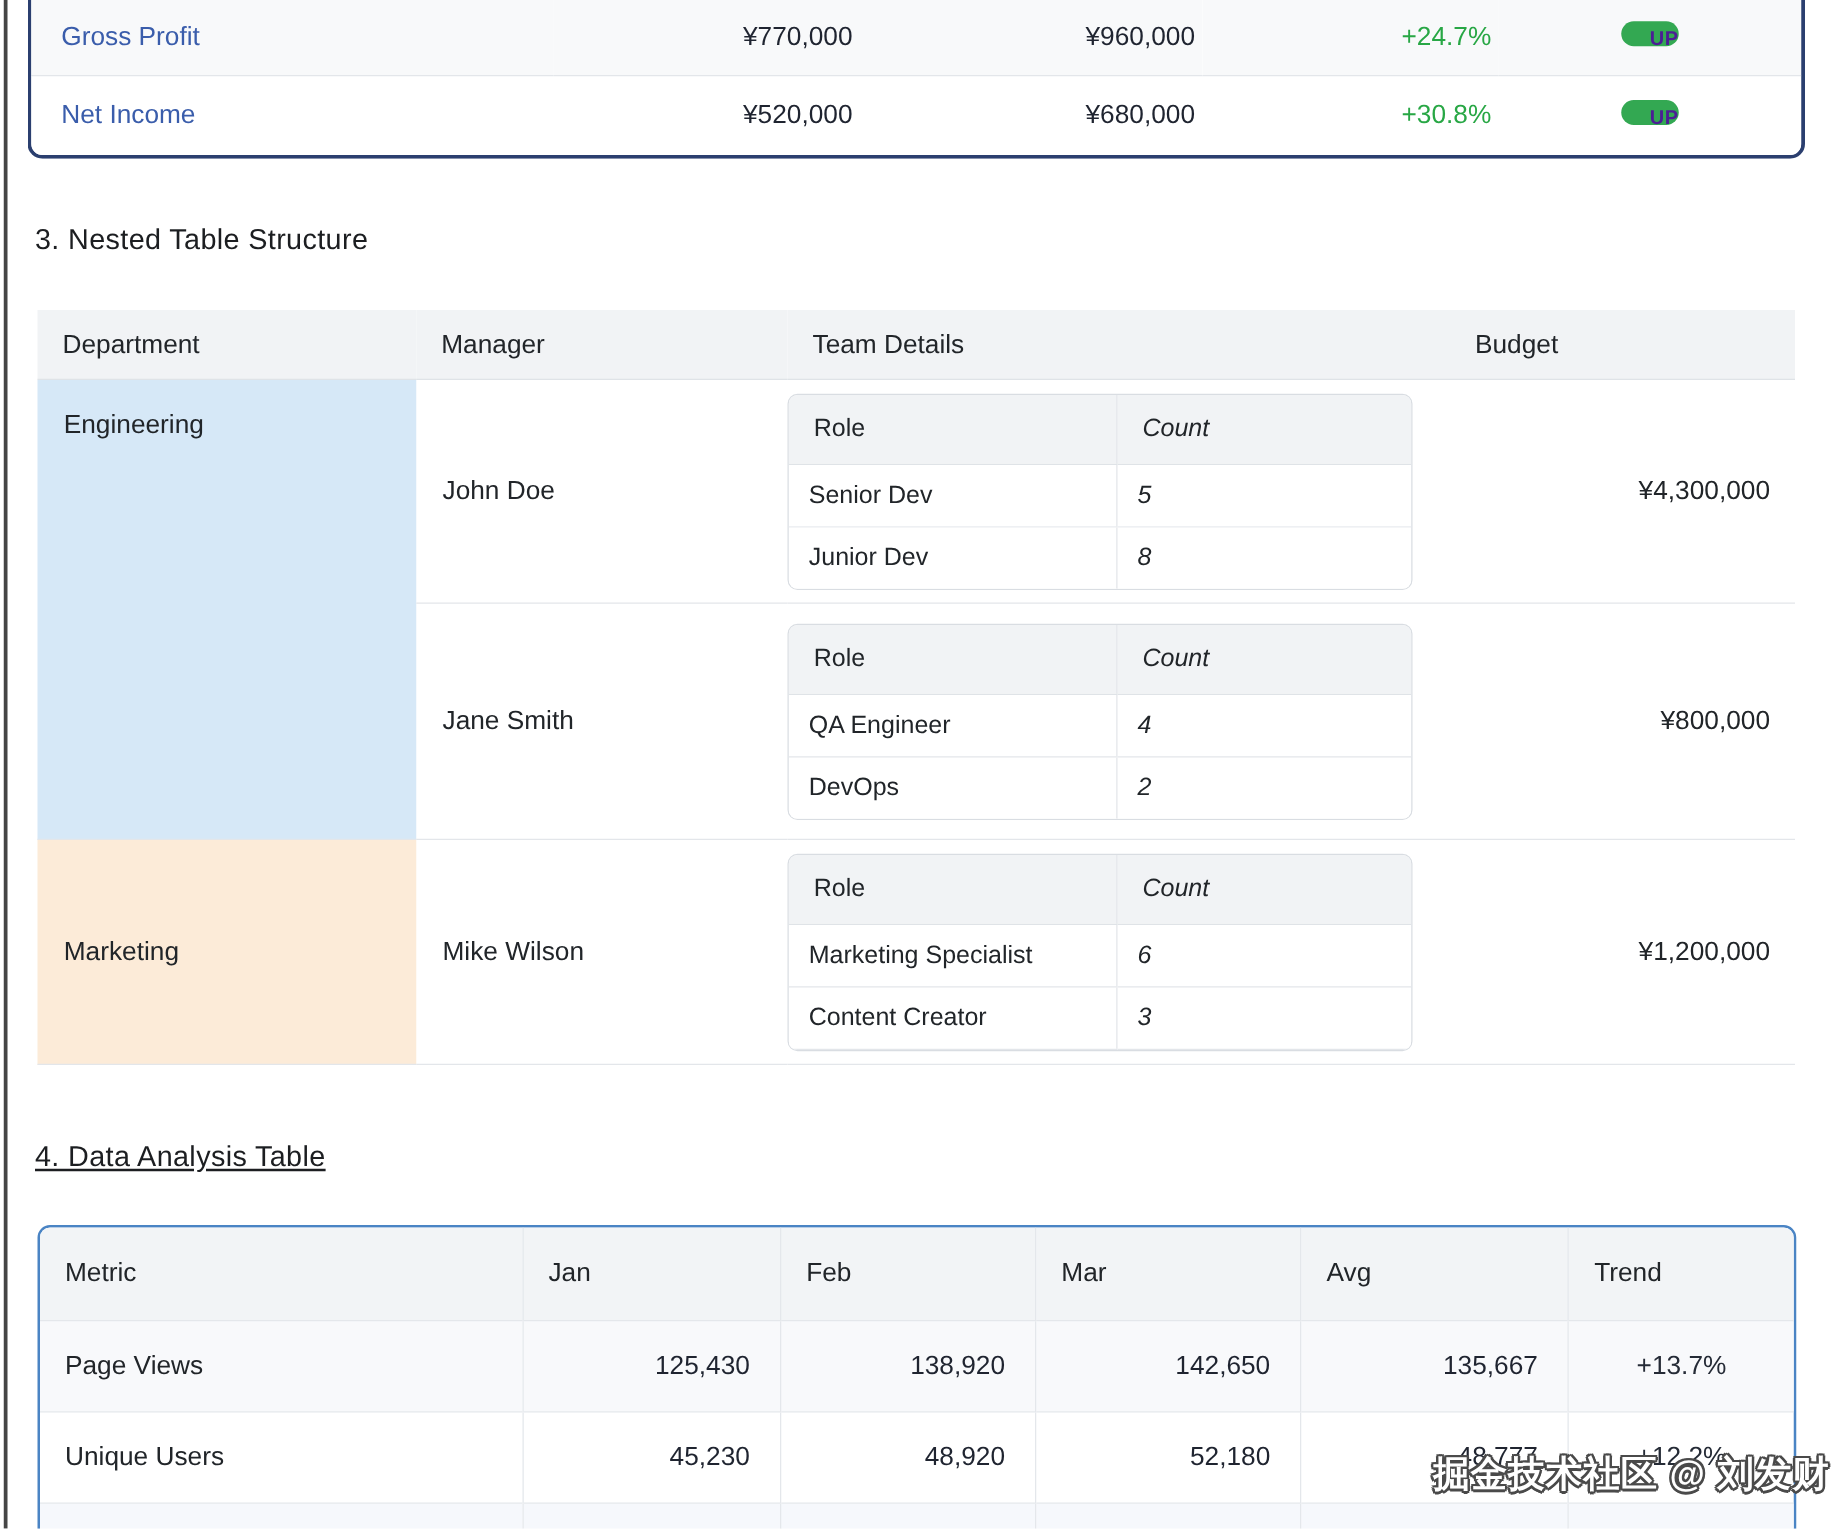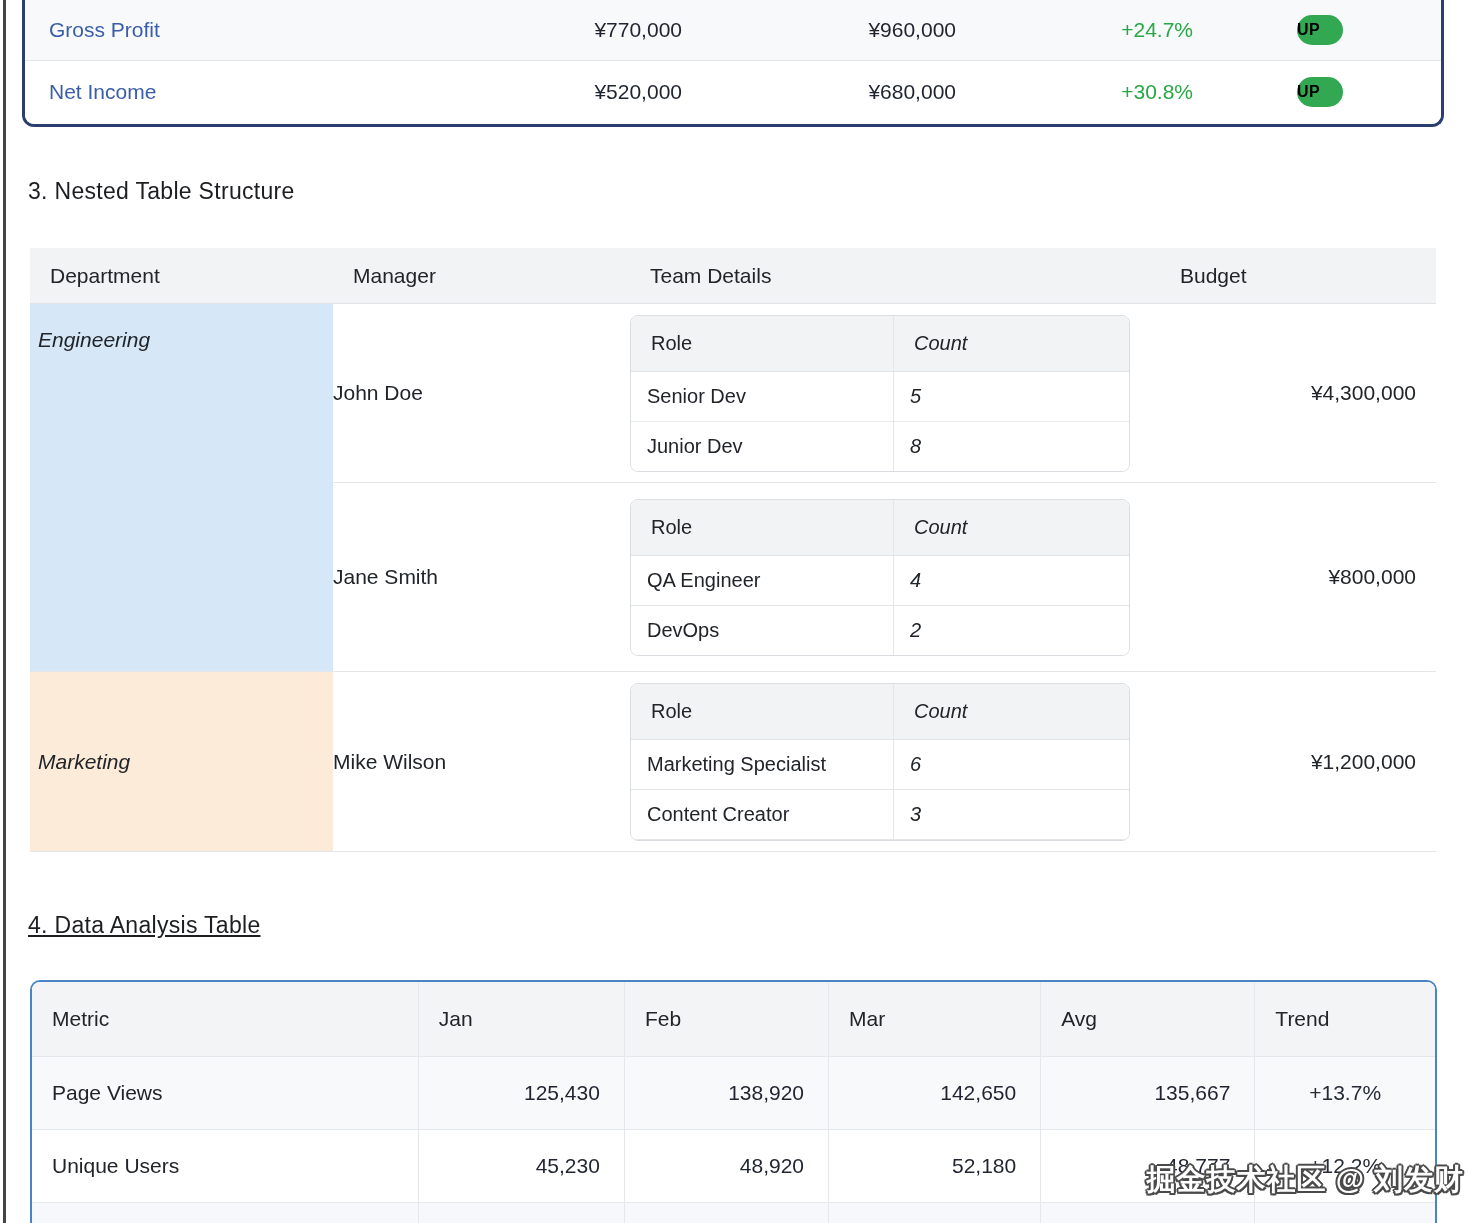--- a/index.html
+++ b/index.html
@@ -19,47 +19,47 @@
   .fin table { width:100%; border-collapse:collapse; table-layout:fixed; font-size:21px; }
   .fin td { vertical-align:middle; overflow:hidden; white-space:nowrap; }
   .fin tr.r0 { height:60px; background:#f8f9fa; }
   .fin tr.r1 { height:64px; background:#ffffff; }
   .fin tr.r1 td { border-top:1px solid #e3e6ea; }
   .fin .c-label  { padding-left:24px; color:var(--blue-label,#3a5dab); }
   .fin .c-num    { text-align:right; padding-right:6px; color:#1f2430; }
   .fin .c-change { text-align:right; padding-right:6px; color:var(--green,#28a745); }
   .fin .c-status { text-align:center; }
   .badge {
-    display:inline-block; min-width:46px; height:30px; line-height:30px;
-    border-radius:15px; background:var(--green-badge,#33a852); color:#000000;
-    font-size:16px; font-weight:bold; text-align:left; letter-spacing:0.5px;
+    display:inline-block; min-width:46px; height:20px; line-height:30px;
+    border-radius:15px; background:var(--green-badge,#33a852); color:#4c1d95;
+    font-size:16px; font-weight:bold; text-align:right; letter-spacing:0.5px;
   }
 
   
   .h3 { position:absolute; left:28px; margin:0; font-size:23px; font-weight:500; color:#1c1e21; letter-spacing:0.3px; }
   #h3-nested { top:178px; }
   #h3-data   { top:912px;text-decoration:underline; }
 
   
   .struct { position:absolute; left:30px; top:248px; width:1406px; }
   .struct table.outer { width:100%; border-collapse:collapse; table-layout:fixed; font-size:21px; }
   .struct thead th {
     height:55px; background:#f1f3f5; font-weight:400; text-align:left;
     padding:0 20px; border-bottom:1px solid #dfe3e7; color:#212529;
   }
   .struct td { vertical-align:middle; padding:0; }
   .row-john { height:179px; }
   .row-jane { height:189px; }
   .row-mkt  { height:180px; }
   .struct tr.row-jane td { border-top:1px solid #e3e6ea; }
   .struct tr.row-mkt  td { border-top:1px solid #e3e6ea; border-bottom:1px solid #e3e6ea; }
-  .struct .dept { padding-left:8px;font-style:italic; }
+  .struct .dept { padding-left:21px; }
   .struct .dept-eng { background:var(--eng,#d6e8f7); vertical-align:top; padding-top:24px; }
   .struct .dept-mkt { background:var(--mkt,#fcebd8); }
-  .struct .mgr { }
+  .struct .mgr { padding-left:21px; }
   .struct .budget { text-align:right; padding-right:20px; }
   .team-cell { padding:16px 0 16px 12px; }
   .team-box { width:500px; box-sizing:border-box; border:1px solid #d9dde2; border-radius:8px; overflow:hidden; background:#fff; }
   .team-box table { width:100%; border-collapse:collapse; font-size:20px; color:#212529; }
   .team-box th { background:#f2f4f6; font-weight:400; text-align:left; padding:13px 16px; border-bottom:1px solid #e3e6ea; }
   .team-box td { padding:13px 16px; background:#fff; }
   .team-box .cnt { border-left:1px solid #e3e6ea; text-align:left; width:195px;font-style:italic; }
   .team-box tbody tr + tr td { border-top:1px solid #e9ecef; }
 
   

